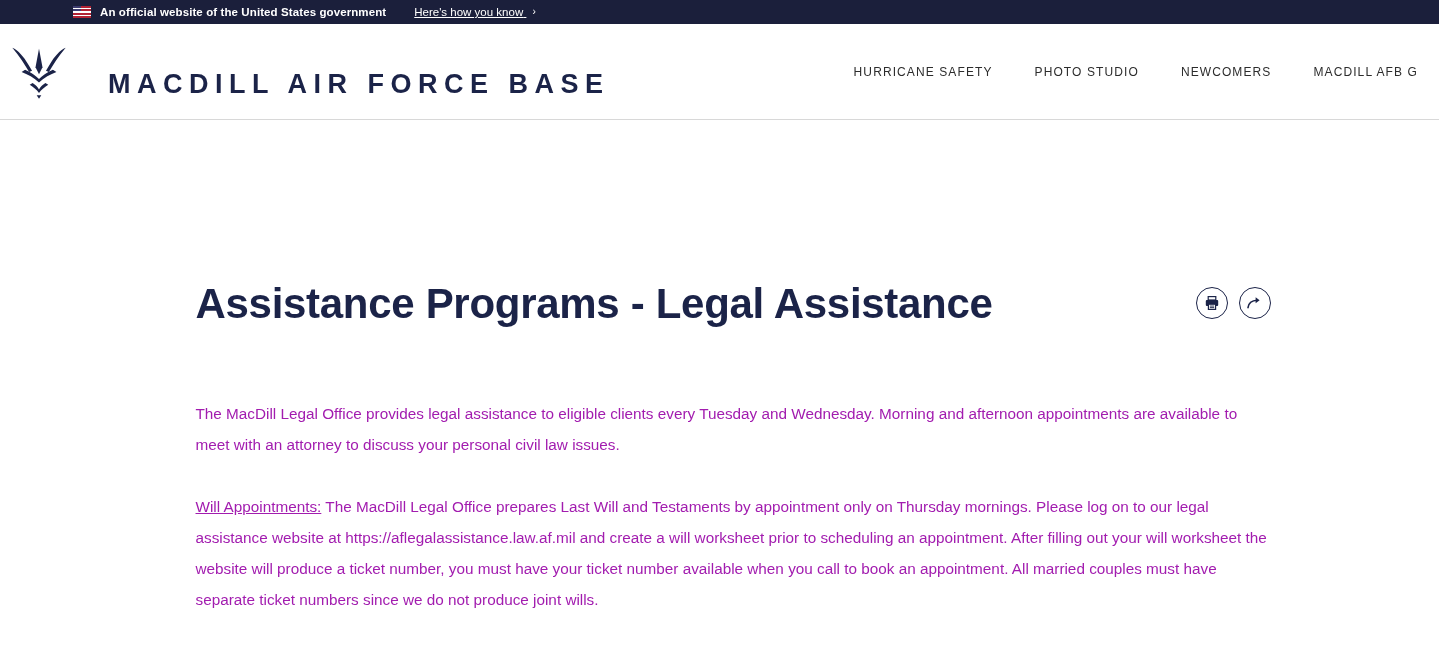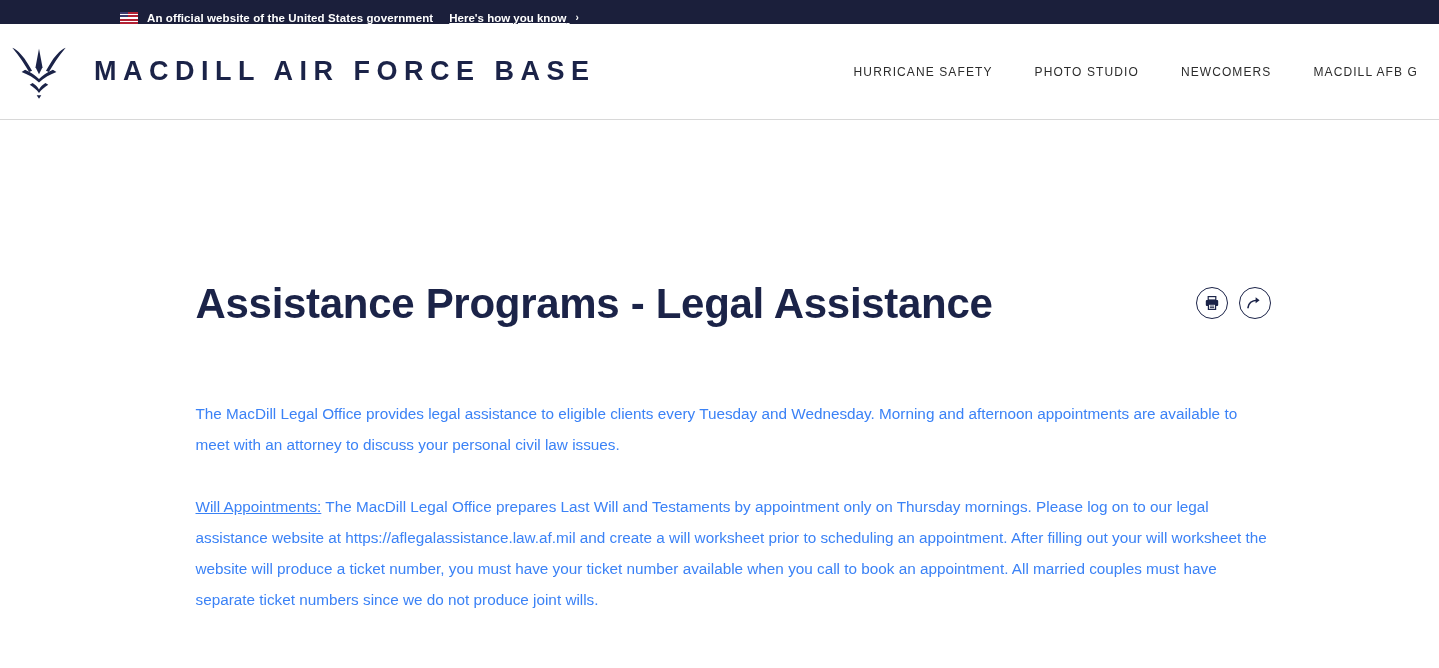--- a/index.html
+++ b/index.html
@@ -10,43 +10,43 @@
     background: #ffffff;
     font-family: "Liberation Sans", sans-serif;
   }
 
   
   .gov-banner {
     height: 24px;
     background: #1b1f3b;
     color: #ffffff;
     display: flex;
-    align-items: flex-end;
-    padding-left: 120px;
+    align-items: center;
+    padding-left: 73px;
     font-size: 11.5px;
   }
   .flag {
     width: 18px; height: 12px;
     position: relative;
     margin-right: 9px;
     overflow: hidden;
     background: #b22234;
     flex: 0 0 auto;
   }
   .flag .stripe {
     position: absolute; left: 0; right: 0; height: 1.7px; background: #ffffff;
   }
   .flag .canton {
     position: absolute; left: 0; top: 0; width: 8px; height: 6.5px; background: #3c3b6e;
   }
   .gov-banner .txt { font-weight: bold; letter-spacing: 0.1px; }
   .gov-banner .how {
-    margin-left: 16px;
+    margin-left: 28px;
     text-decoration: underline;
-    font-weight: bold;
+    font-weight: normal;
     cursor: pointer;
     font-size: 11.5px;
     color: #ffffff;
   }
   .chev {
     display: inline-block;
     margin-left: 6px;
     transform: translateY(-1px);
     font-size: 10px;
   }
@@ -55,22 +55,23 @@
   .site-header {
     height: 96px;
     background: #ffffff;
     border-bottom: 1px solid #d8d8d8;
     display: flex;
     align-items: center;
     position: relative;
   }
   .logo-wrap {
     display: flex;
-    align-items: center;
+    align-items: flex-end;
     padding-left: 10px;
+    gap: 14px;
   }
   .wings { width: 58px; height: 56px; display: block; }
   .site-title {
     margin-left: 26px;
     font-size: 27px;
     letter-spacing: 6.5px;
     font-weight: bold;
     color: #1b2348;
     font-family: "Liberation Sans", sans-serif;
     white-space: nowrap;
@@ -132,21 +133,21 @@
     justify-content: center;
     cursor: pointer;
     background: #ffffff;
   }
   .circle-btn svg { display: block; }
 
   .body-copy {
     margin-top: 72px;
     font-size: 15.3px;
     line-height: 31px;
-    color: #3b82f6;
+    color: #a21caf;
     width: 1075px;
   }
   .body-copy p { margin: 0; }
   .body-copy .spacer { height: 31px; }
   .u { text-decoration: underline; }
 </style>
 </head>
 <body>
 
 <div class="gov-banner">

